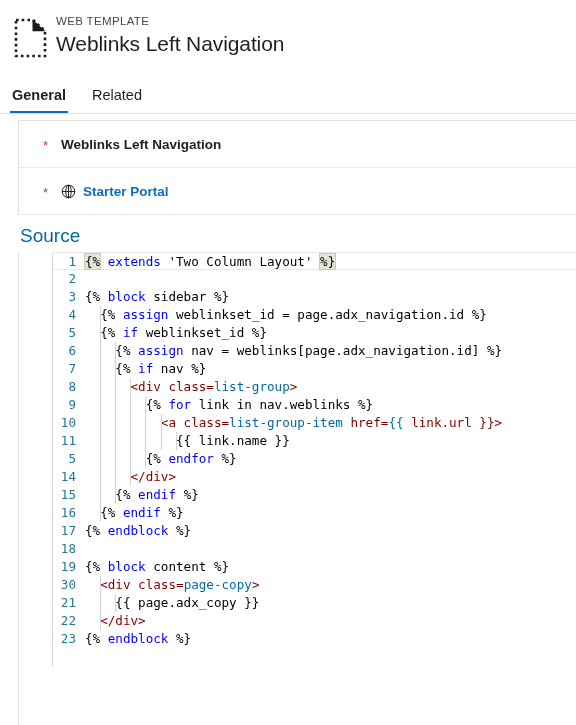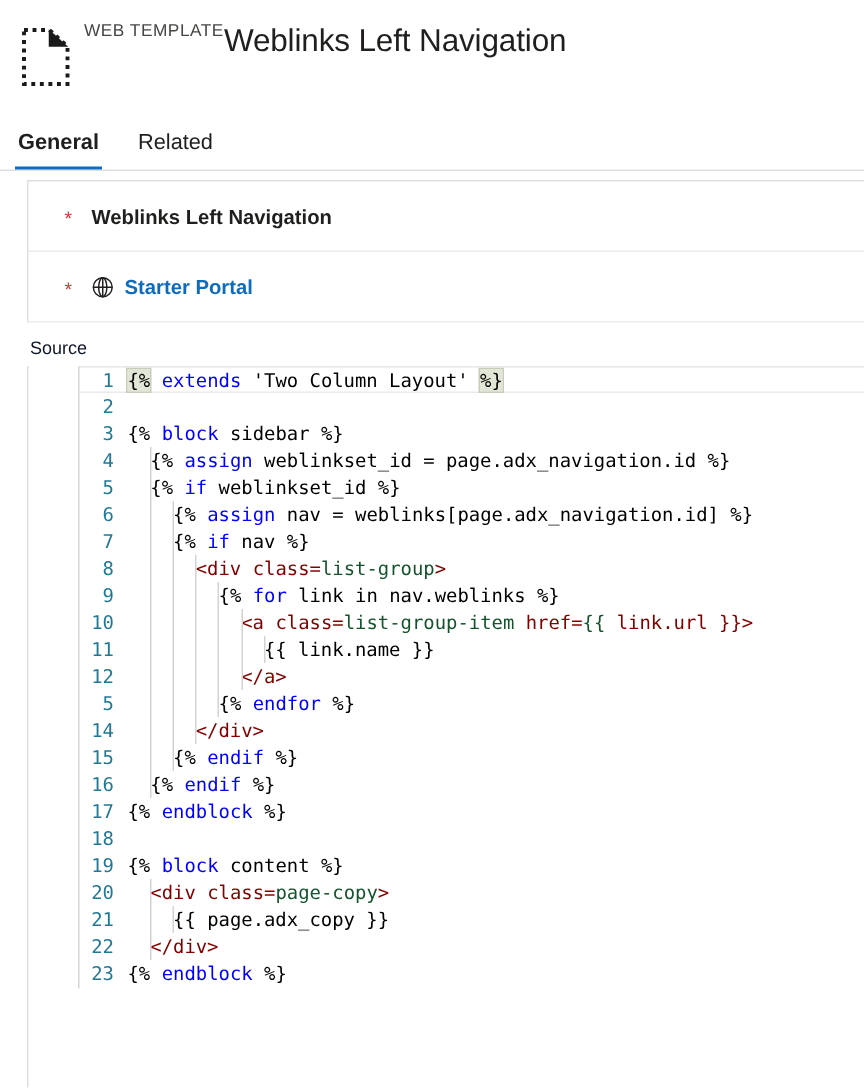--- a/index.html
+++ b/index.html
@@ -27,20 +27,21 @@
   }
   .doc-icon {
     width: 34px;
     height: 44px;
     flex: 0 0 34px;
     margin-top: 4px;
     margin-right: 8px;
   }
   .header-text {
     display: flex;
+    flex-direction: column;
     justify-content: flex-start;
     padding-top: 2px;
   }
   .eyebrow {
     font-size: 11.5px;
     letter-spacing: .35px;
     color: #484644;
     line-height: 15px;
     margin-bottom: 1px;
   }
@@ -132,22 +133,22 @@
   }
   .lookup-link {
     font-size: 13.5px;
     font-weight: bold;
     color: #0f6cbd;
     cursor: pointer;
   }
 
   
   .source-label {
-    font-size: 12px;
-    color: #0f172a;
+    font-size: 19px;
+    color: #0369a1;
     padding: 10px 0 5px 20px;
   }
   .editor-outer {
     margin-left: 18px;
     border-left: 1px solid #e1dfdd;
     height: 460px;
     box-sizing: border-box;
   }
   .editor {
     margin-left: 33px;
@@ -190,21 +191,21 @@
   }
   .guide {
     position: absolute;
     top: 0; bottom: 0;
     width: 1px;
     background: #d3d3d3;
   }
   
   .t-kw   { color: #0000ff; }
   .t-tag  { color: #800000; }
-  .t-attr { color: #14532d; }
+  .t-attr { color: #0369a1; }
   .t-plain{ color: #000000; }
   .br-hl  { background: #e2e6d6; outline: 1px solid #c8cdb8; }
 
   .page-tail {
     margin-left: 18px;
     border-left: 1px solid #e1dfdd;
     height: 46px;
   }
 </style>
 </head>
@@ -264,28 +265,27 @@
       <div class="code-line"><span class="gutter">2</span><span class="code-text"></span></div>
       <div class="code-line"><span class="gutter">3</span><span class="code-text"><span class="t-plain ">{%</span> <span class="t-kw">block</span> sidebar <span class="t-plain ">%}</span></span></div>
       <div class="code-line"><span class="gutter">4</span><span class="code-text"><span class="guide" style="left:15.12px"></span>  <span class="t-plain ">{%</span> <span class="t-kw">assign</span> weblinkset_id = page.adx_navigation.id <span class="t-plain ">%}</span></span></div>
       <div class="code-line"><span class="gutter">5</span><span class="code-text"><span class="guide" style="left:15.12px"></span>  <span class="t-plain ">{%</span> <span class="t-kw">if</span> weblinkset_id <span class="t-plain ">%}</span></span></div>
       <div class="code-line"><span class="gutter">6</span><span class="code-text"><span class="guide" style="left:15.12px"></span><span class="guide" style="left:30.24px"></span>    <span class="t-plain ">{%</span> <span class="t-kw">assign</span> nav = weblinks[page.adx_navigation.id] <span class="t-plain ">%}</span></span></div>
       <div class="code-line"><span class="gutter">7</span><span class="code-text"><span class="guide" style="left:15.12px"></span><span class="guide" style="left:30.24px"></span>    <span class="t-plain ">{%</span> <span class="t-kw">if</span> nav <span class="t-plain ">%}</span></span></div>
       <div class="code-line"><span class="gutter">8</span><span class="code-text"><span class="guide" style="left:15.12px"></span><span class="guide" style="left:30.24px"></span><span class="guide" style="left:45.36px"></span>      <span class="t-tag">&lt;div</span><span class="t-tag"> </span><span class="t-tag">class</span><span class="t-tag">=</span><span class="t-attr">list-group</span><span class="t-tag">&gt;</span></span></div>
       <div class="code-line"><span class="gutter">9</span><span class="code-text"><span class="guide" style="left:15.12px"></span><span class="guide" style="left:30.24px"></span><span class="guide" style="left:45.36px"></span><span class="guide" style="left:60.48px"></span>        <span class="t-plain ">{%</span> <span class="t-kw">for</span> link in nav.weblinks <span class="t-plain ">%}</span></span></div>
       <div class="code-line"><span class="gutter">10</span><span class="code-text"><span class="guide" style="left:15.12px"></span><span class="guide" style="left:30.24px"></span><span class="guide" style="left:45.36px"></span><span class="guide" style="left:60.48px"></span><span class="guide" style="left:75.60px"></span>          <span class="t-tag">&lt;a</span><span class="t-tag"> </span><span class="t-tag">class</span><span class="t-tag">=</span><span class="t-attr">list-group-item</span><span class="t-tag"> </span><span class="t-tag">href</span><span class="t-tag">=</span><span class="t-attr">{{</span><span class="t-tag"> link.url }}&gt;</span></span></div>
       <div class="code-line"><span class="gutter">11</span><span class="code-text"><span class="guide" style="left:15.12px"></span><span class="guide" style="left:30.24px"></span><span class="guide" style="left:45.36px"></span><span class="guide" style="left:60.48px"></span><span class="guide" style="left:75.60px"></span><span class="guide" style="left:90.72px"></span>            <span class="t-plain">{{ link.name }}</span></span></div>
-      <div class="code-line"><span class="gutter">12</span><span class="code-text"><span class="guide" style="left:15.12px"></span><span class="guide" style="left:30.24px"></span><span class="guide" style="left:45.36px"></span><span class="guide" style="left:60.48px"></span><span class="guide" style="left:75.60px"></span>          <span class="t-tag">&lt;/a&gt;</span></span></div>
       <div class="code-line"><span class="gutter">5</span><span class="code-text"><span class="guide" style="left:15.12px"></span><span class="guide" style="left:30.24px"></span><span class="guide" style="left:45.36px"></span><span class="guide" style="left:60.48px"></span>        <span class="t-plain ">{%</span> <span class="t-kw">endfor</span> <span class="t-plain ">%}</span></span></div>
       <div class="code-line"><span class="gutter">14</span><span class="code-text"><span class="guide" style="left:15.12px"></span><span class="guide" style="left:30.24px"></span><span class="guide" style="left:45.36px"></span>      <span class="t-tag">&lt;/div&gt;</span></span></div>
       <div class="code-line"><span class="gutter">15</span><span class="code-text"><span class="guide" style="left:15.12px"></span><span class="guide" style="left:30.24px"></span>    <span class="t-plain ">{%</span> <span class="t-kw">endif</span> <span class="t-plain ">%}</span></span></div>
       <div class="code-line"><span class="gutter">16</span><span class="code-text"><span class="guide" style="left:15.12px"></span>  <span class="t-plain ">{%</span> <span class="t-kw">endif</span> <span class="t-plain ">%}</span></span></div>
       <div class="code-line"><span class="gutter">17</span><span class="code-text"><span class="t-plain ">{%</span> <span class="t-kw">endblock</span> <span class="t-plain ">%}</span></span></div>
       <div class="code-line"><span class="gutter">18</span><span class="code-text"></span></div>
       <div class="code-line"><span class="gutter">19</span><span class="code-text"><span class="t-plain ">{%</span> <span class="t-kw">block</span> content <span class="t-plain ">%}</span></span></div>
-      <div class="code-line"><span class="gutter">20</span><span class="code-text"><span class="guide" style="left:15.12px"></span>  <span class="t-tag">&lt;div</span><span class="t-tag"> </span><span class="t-tag">class</span><span class="t-tag">=</span><span class="t-attr">page-copy</span><span class="t-tag">&gt;</span></span></div>
+      <div class="code-line"><span class="gutter">30</span><span class="code-text"><span class="guide" style="left:15.12px"></span>  <span class="t-tag">&lt;div</span><span class="t-tag"> </span><span class="t-tag">class</span><span class="t-tag">=</span><span class="t-attr">page-copy</span><span class="t-tag">&gt;</span></span></div>
       <div class="code-line"><span class="gutter">21</span><span class="code-text"><span class="guide" style="left:15.12px"></span><span class="guide" style="left:30.24px"></span>    <span class="t-plain">{{ page.adx_copy }}</span></span></div>
       <div class="code-line"><span class="gutter">22</span><span class="code-text"><span class="guide" style="left:15.12px"></span>  <span class="t-tag">&lt;/div&gt;</span></span></div>
       <div class="code-line"><span class="gutter">23</span><span class="code-text"><span class="t-plain ">{%</span> <span class="t-kw">endblock</span> <span class="t-plain ">%}</span></span></div>
     </div>
 </div>
 
 <div class="page-tail"></div>
 
 </body></html>

